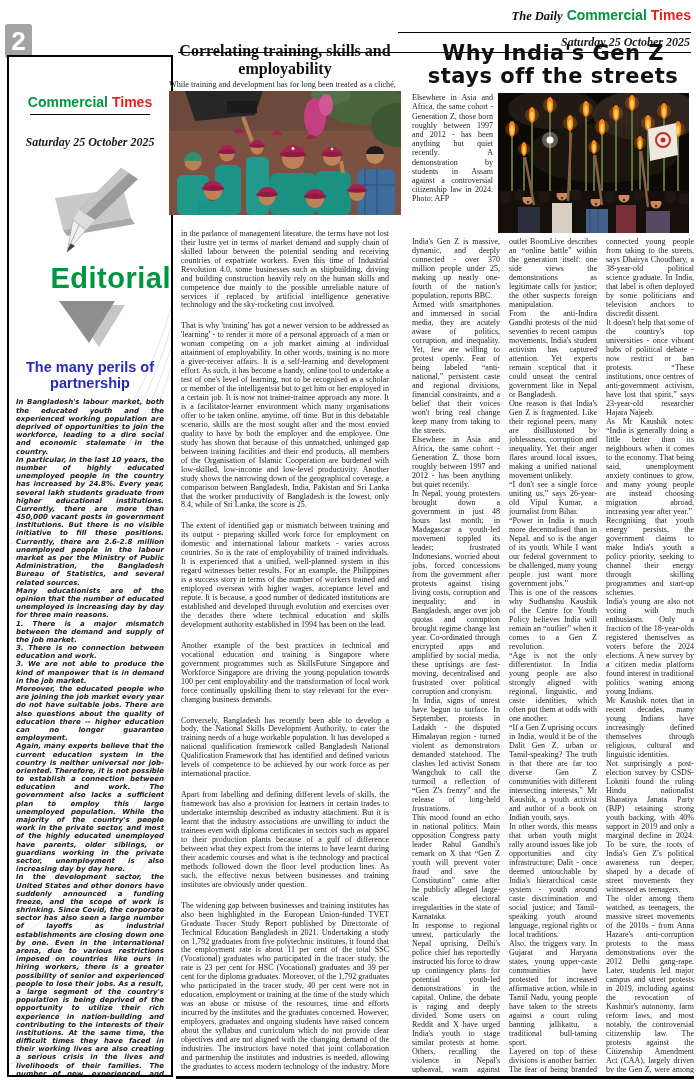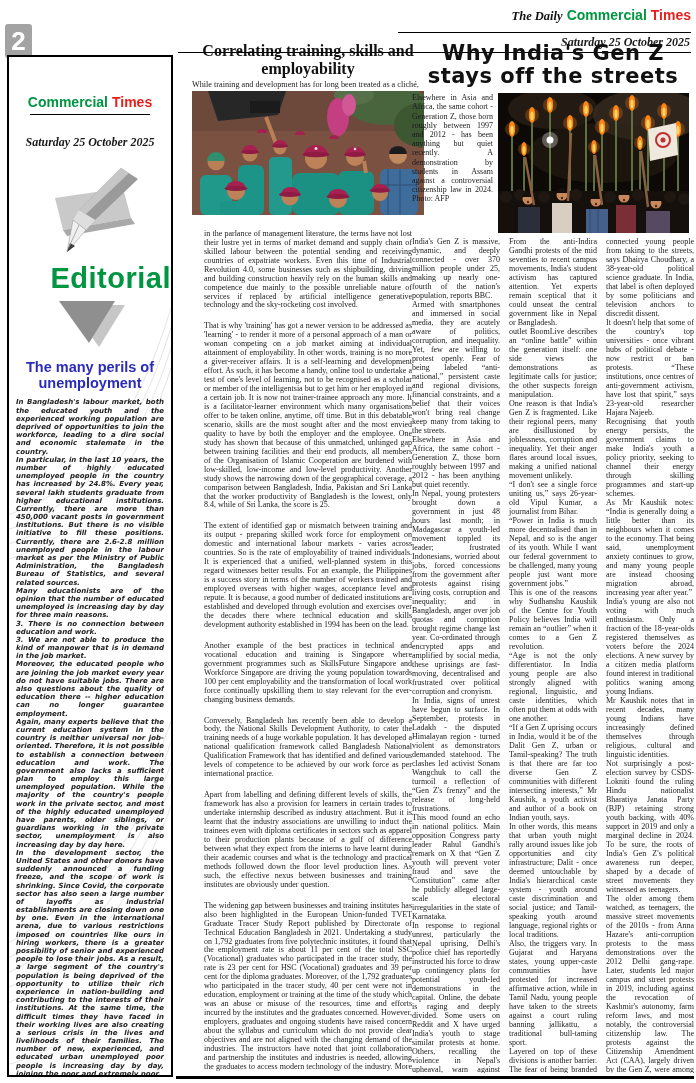--- a/index.html
+++ b/index.html
@@ -30,21 +30,21 @@
   .ed-date { text-align:center; margin-top:20px; font:italic bold 12px "Liberation Serif",serif; }
   .pen-wrap { text-align:center; margin-top:8px; }
   .ed-section { text-align:right; color:#009540; font:bold 29px "Liberation Sans",sans-serif; letter-spacing:0.5px; }
   .arrow-wrap { text-align:center; margin-top:6px; }
   .ed-headline { text-align:center; color:#2b2bbb; font:bold 14.5px/1.12 "Liberation Sans",sans-serif; margin:6px 6px 0; }
   .ed-body { margin:7px 7px 0; font:italic bold 7px/1.17 "DejaVu Sans",sans-serif; color:#222;
              text-align:justify; height:692px; overflow:hidden; }
   .ed-body p { margin:0; }
 
   
-  .training { position:absolute; left:192px; top:42px; width:232px; }
+  .training { position:absolute; left:169px; top:42px; width:232px; }
   .training-headline { text-align:center; font:bold 16px/1.12 "Liberation Serif",serif; color:#111; }
   .training-lead { font:8.2px/1.1 "Liberation Serif",serif; margin-top:2px; text-align:justify; }
   .training-photo { display:block; width:232px; height:124px; margin-top:2px; }
   .training-body { margin-top:3px; font:8px/1.12 "Liberation Serif",serif; text-align:justify;
                    height:854px; overflow:hidden; }
   .training-body p { margin:12px; }
 
   
   .genz { position:absolute; left:412px; top:42px; width:282px; }
   .genz-headline { text-align:center; font:bold 21px/1.1 "DejaVu Sans",sans-serif; letter-spacing:0.5px; color:#111; }
@@ -106,25 +106,26 @@
           <line x1="54" y1="67" x2="44" y2="89" stroke="#9a9a9a" stroke-width="0.8"></line>
         </svg>
       </div>
       <div class="ed-section">Editorial</div>
       <div class="arrow-wrap">
         <svg width="78" height="48" viewBox="0 0 78 48">
           <polygon points="18,4 74,4 48,46" fill="#c6c6c6"></polygon>
           <polygon points="8,0 64,0 38,42" fill="#8f8f8f"></polygon>
         </svg>
       </div>
-      <div class="ed-headline">The many perils of unemployment</div>
+      <div class="ed-headline">The many perils of partnership</div>
       <div class="ed-body">
           <p>In Bangladesh's labour market, both the educated youth and the experienced working population are deprived of opportunities to join the workforce, leading to a dire social and economic stalemate in the country.</p>
           <p>In particular, in the last 10 years, the number of highly educated unemployed people in the country has increased by 24.8%. Every year, several lakh students graduate from higher educational institutions. Currently, there are more than 450,000 vacant posts in government institutions. But there is no visible initiative to fill these positions. Currently, there are 2.6-2.8 million unemployed people in the labour market as per the Ministry of Public Administration, the Bangladesh Bureau of Statistics, and several related sources.</p>
           <p>Many educationists are of the opinion that the number of educated unemployed is increasing day by day for three main reasons.</p>
+          <p>1. There is a major mismatch between the demand and supply of the job market.</p>
           <p>3. There is no connection between education and work.</p>
           <p>3. We are not able to produce the kind of manpower that is in demand in the job market.</p>
           <p>Moreover, the educated people who are joining the job market every year do not have suitable jobs. There are also questions about the quality of education there -- higher education can no longer guarantee employment.</p>
           <p>Again, many experts believe that the current education system in the country is neither universal nor job-oriented. Therefore, it is not possible to establish a connection between education and work. The government also lacks a sufficient plan to employ this large unemployed population. While the majority of the country's people work in the private sector, and most of the highly educated unemployed have parents, older siblings, or guardians working in the private sector, unemployment is also increasing day by day here.</p>
           <p>In the development sector, the United States and other donors have suddenly announced a funding freeze, and the scope of work is shrinking. Since Covid, the corporate sector has also seen a large number of layoffs as industrial establishments are closing down one by one. Even in the international arena, due to various restrictions imposed on countries like ours in hiring workers, there is a greater possibility of senior and experienced people to lose their jobs. As a result, a large segment of the country's population is being deprived of the opportunity to utilize their rich experience in nation-building and contributing to the interests of their institutions. At the same time, the difficult times they have faced in their working lives are also creating a serious crisis in the lives and livelihoods of their families. The number of new, experienced, and educated urban unemployed poor people is increasing day by day, joining the poor and extremely poor.</p>
         </div>
     </div>
   </div>
 
   <div class="training">
@@ -357,37 +358,37 @@
       <div class="genz-col">
           <p>India's Gen Z is massive, dynamic, and deeply connected - over 370 million people under 25, making up nearly one-fourth of the nation's population, reports BBC.</p>
           <p>Armed with smartphones and immersed in social media, they are acutely aware of politics, corruption, and inequality. Yet, few are willing to protest openly. Fear of being labeled “anti-national,” persistent caste and regional divisions, financial constraints, and a belief that their voices won't bring real change keep many from taking to the streets.</p>
           <p>Elsewhere in Asia and Africa, the same cohort - Generation Z, those born roughly between 1997 and 2012 - has been anything but quiet recently.</p>
           <p>In Nepal, young protesters brought down a government in just 48 hours last month; in Madagascar a youth-led movement toppled its leader; frustrated Indonesians, worried about jobs, forced concessions from the government after protests against rising living costs, corruption and inequality; and in Bangladesh, anger over job quotas and corruption brought regime change last year. Co-ordinated through encrypted apps and amplified by social media, these uprisings are fast-moving, decentralised and frustrated over political corruption and cronyism.</p>
           <p>In India, signs of unrest have begun to surface. In September, protests in Ladakh - the disputed Himalayan region - turned violent as demonstrators demanded statehood. The clashes led activist Sonam Wangchuk to call the turmoil a reflection of “Gen Z's frenzy” and the release of long-held frustrations.</p>
           <p>This mood found an echo in national politics. Main opposition Congress party leader Rahul Gandhi's remark on X that “Gen Z youth will prevent voter fraud and save the Constitution” came after he publicly alleged large-scale electoral irregularities in the state of Karnataka.</p>
           <p>In response to regional unrest, particularly the Nepal uprising, Delhi's police chief has reportedly instructed his force to draw up contingency plans for potential youth-led demonstrations in the capital. Online, the debate is raging and deeply divided. Some users on Reddit and X have urged India's youth to stage similar protests at home. Others, recalling the violence in Nepal's upheaval, warn against romanticising leaderless revolts. Fact-checking</p>
         </div>
       <div class="genz-col">
+          <p>outlet BoomLive describes an “online battle” within the generation itself: one side views the demonstrations as legitimate calls for justice; the other suspects foreign manipulation.</p>
           <p>From the anti-Indira Gandhi protests of the mid seventies to recent campus movements, India's student activism has captured attention. Yet experts remain sceptical that it could unseat the central government like in Nepal or Bangladesh.</p>
-          <p>outlet BoomLive describes an “online battle” within the generation itself: one side views the demonstrations as legitimate calls for justice; the other suspects foreign manipulation.</p>
           <p>One reason is that India's Gen Z is fragmented. Like their regional peers, many are disillusioned by joblessness, corruption and inequality. Yet their anger flares around local issues, making a unified national movement unlikely.</p>
           <p>“I don't see a single force uniting us,” says 26-year-old Vipul Kumar, a journalist from Bihar.</p>
           <p>“Power in India is much more decentralised than in Nepal, and so is the anger of its youth. While I want our federal government to be challenged, many young people just want more government jobs.”</p>
           <p>This is one of the reasons why Sudhanshu Kaushik of the Centre for Youth Policy believes India will remain an “outlier” when it comes to a Gen Z revolution.</p>
           <p>“Age is not the only differentiator. In India young people are also strongly aligned with regional, linguistic, and caste identities, which often put them at odds with one another.</p>
           <p>“If a Gen Z uprising occurs in India, would it be of the Dalit Gen Z, urban or Tamil-speaking? The truth is that there are far too diverse Gen Z communities with different intersecting interests,” Mr Kaushik, a youth activist and author of a book on Indian youth, says.</p>
           <p>In other words, this means that urban youth might rally around issues like job opportunities and city infrastructure; Dalit - once deemed untouchable by India's hierarchical caste system - youth around caste discrimination and social justice; and Tamil-speaking youth around language, regional rights or local traditions.</p>
           <p>Also, the triggers vary. In Gujarat and Haryana states, young upper-caste communities have protested for increased affirmative action, while in Tamil Nadu, young people have taken to the streets against a court ruling banning jallikattu, a traditional bull-taming sport.</p>
           <p>Layered on top of these divisions is another barrier. The fear of being branded “anti-national,” deters even the most aware and</p>
         </div>
       <div class="genz-col">
           <p>connected young people from taking to the streets, says Dhairya Choudhary, a 38-year-old political science graduate. In India, that label is often deployed by some politicians and television anchors to discredit dissent.</p>
           <p>It doesn't help that some of the country's top universities - once vibrant hubs of political debate - now restrict or ban protests. “These institutions, once centres of anti-government activism, have lost that spirit,” says 23-year-old researcher Hajara Najeeb.</p>
+          <p>As Mr Kaushik notes: “India is generally doing a little better than its neighbours when it comes to the economy. That being said, unemployment anxiety continues to grow, and many young people are instead choosing migration abroad, increasing year after year.”</p>
           <p>Recognising that youth energy persists, the government claims to make India's youth a policy priority, seeking to channel their energy through skilling programmes and start-up schemes.</p>
-          <p>As Mr Kaushik notes: “India is generally doing a little better than its neighbours when it comes to the economy. That being said, unemployment anxiety continues to grow, and many young people are instead choosing migration abroad, increasing year after year.”</p>
           <p>India's young are also not voting with much enthusiasm. Only a fraction of the 18-year-olds registered themselves as voters before the 2024 elections. A new survey by a citizen media platform found interest in traditional politics waning among young Indians.</p>
           <p>Mr Kaushik notes that in recent decades, many young Indians have increasingly defined themselves through religious, cultural and linguistic identities.</p>
           <p>Not surprisingly a post-election survey by CSDS-Lokniti found the ruling Hindu nationalist Bharatiya Janata Party (BJP) retaining strong youth backing, with 40% support in 2019 and only a marginal decline in 2024. To be sure, the roots of India's Gen Z's political awareness run deeper, shaped by a decade of street movements they witnessed as teenagers.</p>
           <p>The older among them watched, as teenagers, the massive street movements of the 2010s - from Anna Hazare's anti-corruption protests to the mass demonstrations over the 2012 Delhi gang-rape. Later, students led major campus and street protests in 2019, including against the revocation of Kashmir's autonomy, farm reform laws, and most notably, the controversial citizenship law. The protests against the Citizenship Amendment Act (CAA), largely driven by the Gen Z, were among the most significant of them all - but not without costs</p>
         </div>
     </div>
   </div>
 
   <div class="bottom-rule"></div>
 </div>

